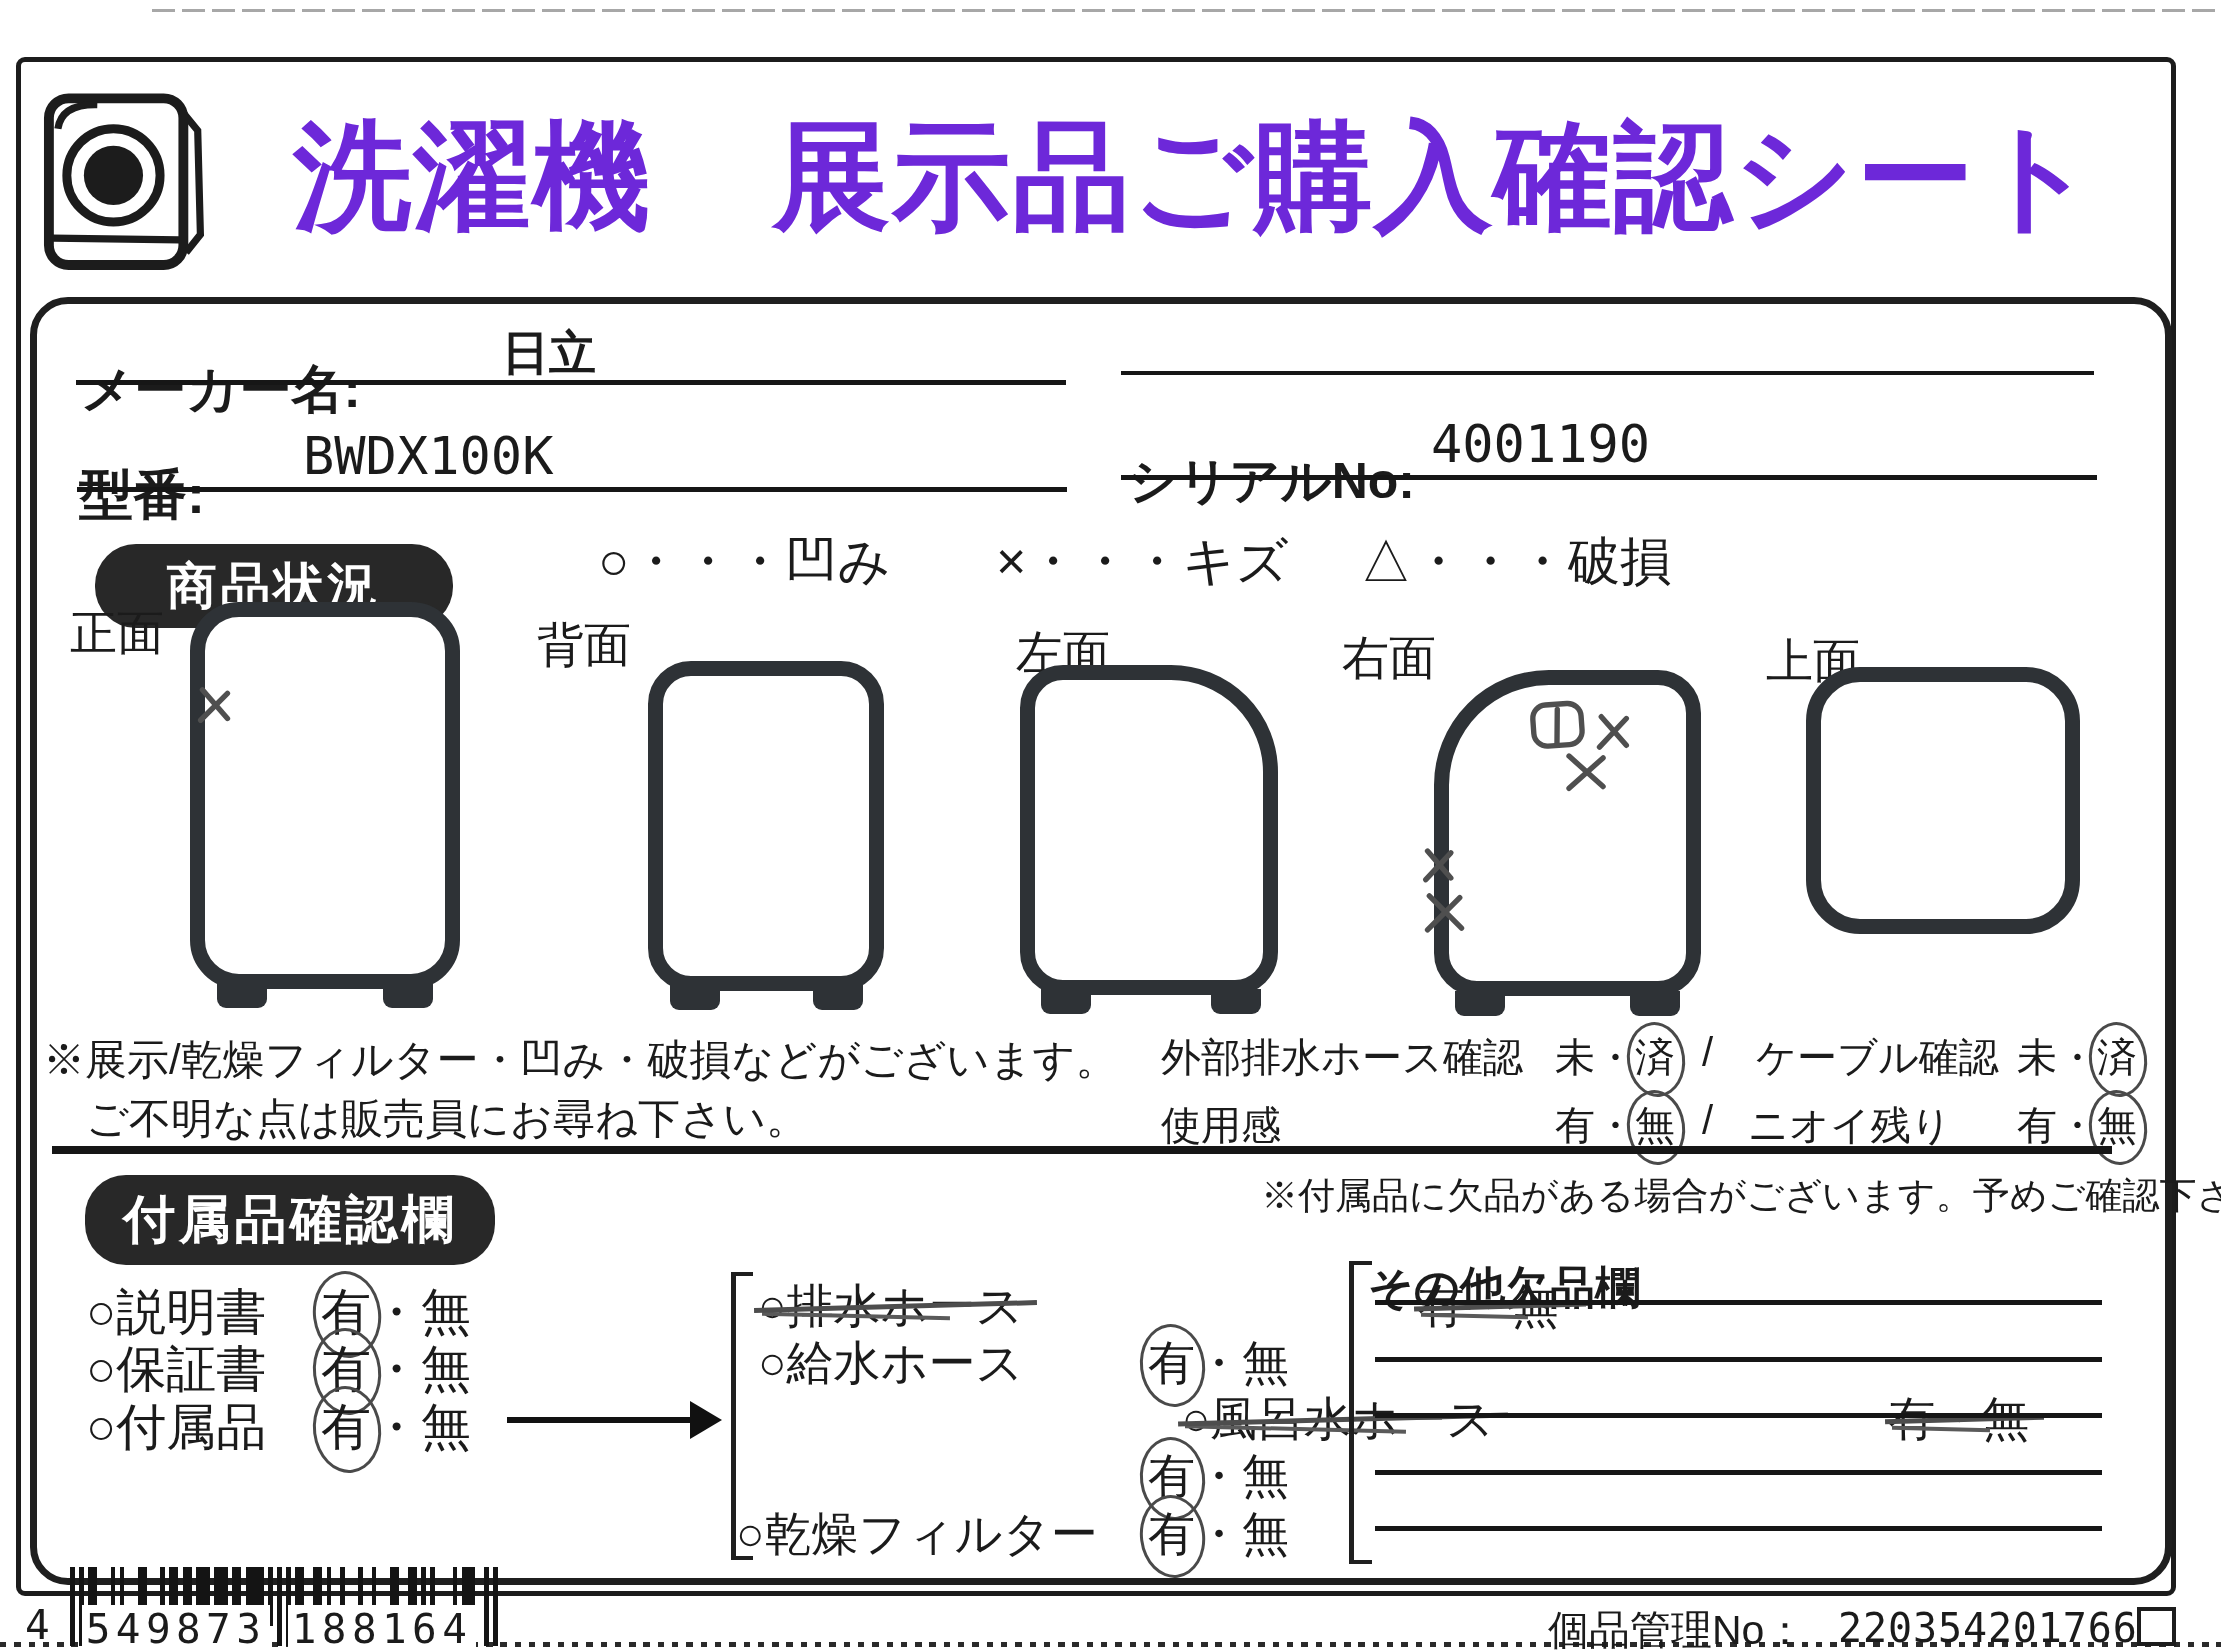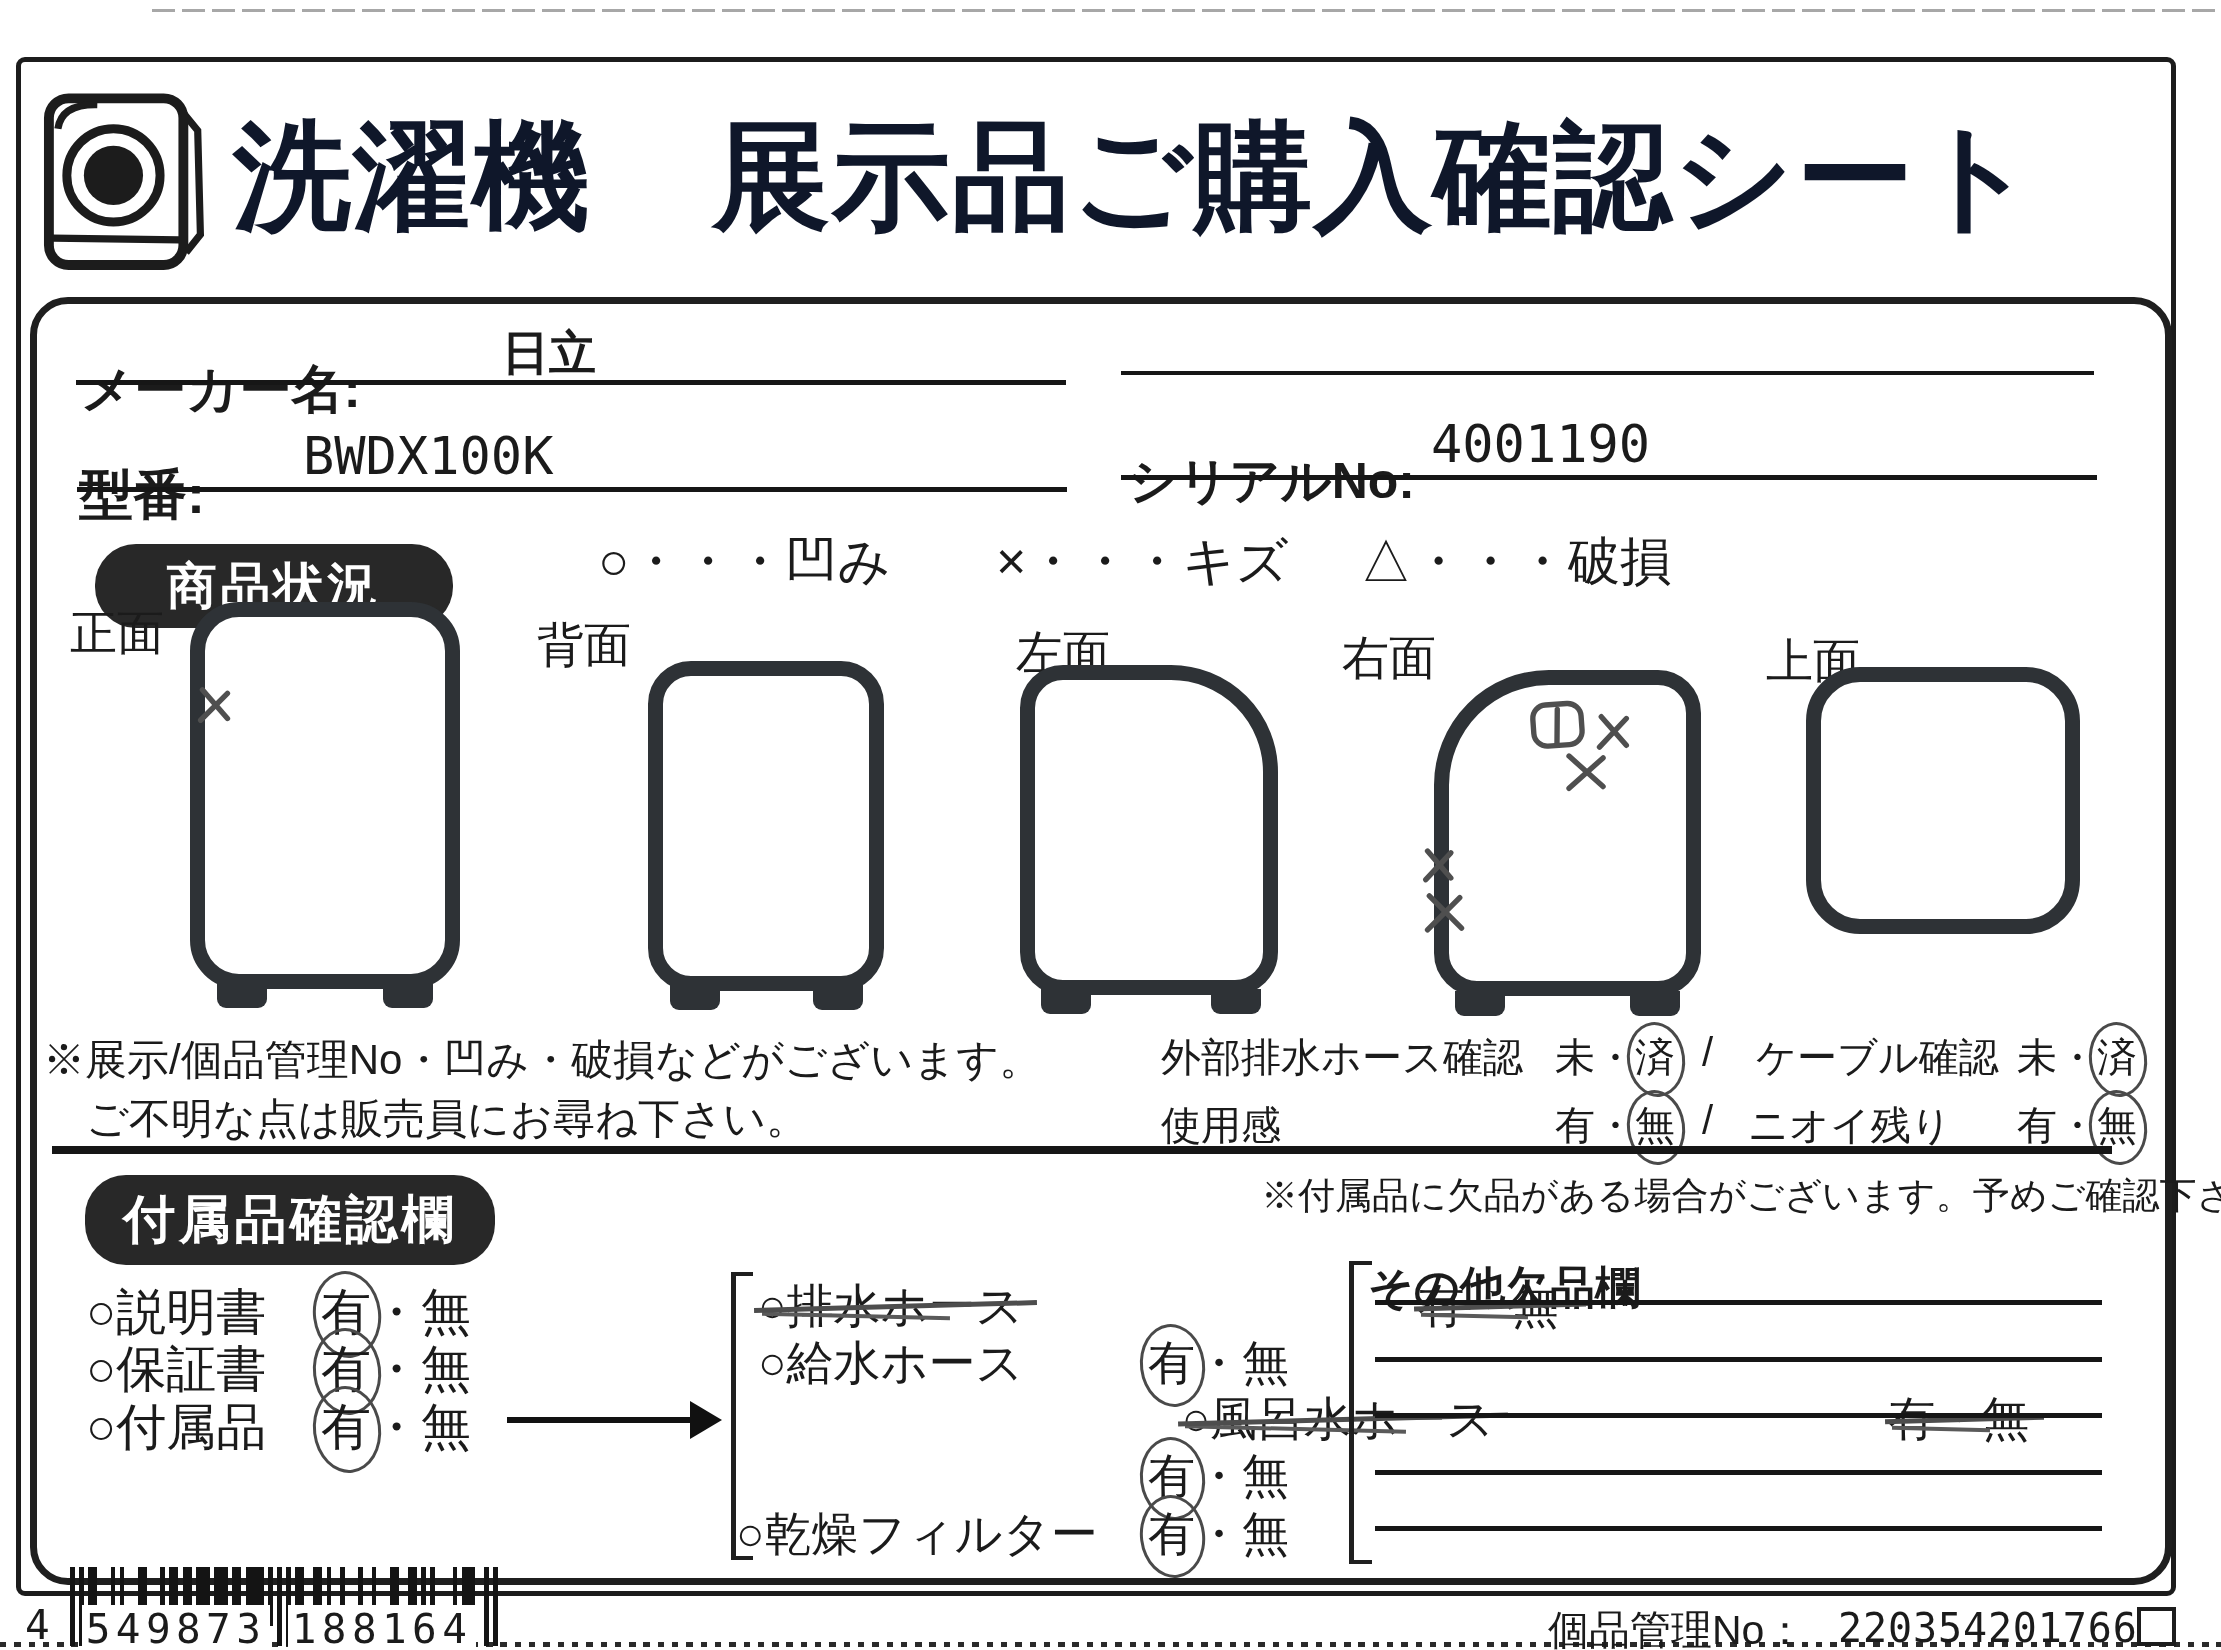--- a/index.html
+++ b/index.html
@@ -59,21 +59,21 @@
   <div class="abs" style="left:38px;top:75px;">
     <svg width="176" height="199" viewBox="0 0 196 222">
       <rect x="12" y="26" width="150" height="186" rx="22" fill="none" stroke="#1c1c1c" stroke-width="11"></rect>
       <path d="M22 60 Q26 32 66 33" fill="none" stroke="#1c1c1c" stroke-width="8"></path>
       <path d="M160 40 L178 62 L181 178 L165 198" fill="none" stroke="#1c1c1c" stroke-width="8"></path>
       <circle cx="84" cy="112" r="52" fill="none" stroke="#1c1c1c" stroke-width="10"></circle>
       <circle cx="84" cy="112" r="33" fill="#1c1c1c"></circle>
       <path d="M16 182 L158 184" stroke="#1c1c1c" stroke-width="8"></path>
     </svg>
   </div>
-  <div class="abs xb" style="left:233px;top:88px;width:1926px;font-size:118px;line-height:177px;letter-spacing:1.8px;color:#0f172a;">洗濯機　展示品ご購入確認シート</div>
+  <div class="abs xb" style="left:233px;top:88px;width:1926px;text-align:center;font-size:118px;line-height:177px;letter-spacing:1.8px;color:#6d28d9;">洗濯機　展示品ご購入確認シート</div>
 
   <div class="main-panel"></div>
 
   
   <span class="abs b" style="left:81px;top:315px;font-size:52px;">メーカー名:</span>
   <span class="abs" style="left:502px;top:322px;font-size:47px;font-weight:600;">日立</span>
   <div class="line" style="left:76px;top:380px;width:990px;height:4.5px;"></div>
   <div class="line" style="left:1121px;top:371px;width:973px;height:3.6px;"></div>
 
   <span class="abs b" style="left:79px;top:419px;font-size:54px;">型番:</span>
@@ -147,21 +147,21 @@
           <path d="M1620 952 L1592 982"></path>
       </g>
       <g>
         <path d="M1596 1000 L1632 1036"></path>
           <path d="M1630 1002 L1594 1038"></path>
       </g>
     </g>
   </svg>
 
   
-  <span class="abs" style="left:43px;top:1032px;font-size:42px;">※展示/個品管理No・凹み・破損などがございます。</span>
+  <span class="abs" style="left:43px;top:1032px;font-size:42px;">※展示/乾燥フィルター・凹み・破損などがございます。</span>
   <span class="abs" style="left:86px;top:1091px;font-size:42px;">ご不明な点は販売員にお尋ね下さい。</span>
 
   
   <span class="abs" style="left:1161px;top:1030px;font-size:40px;">外部排水ホース確認</span>
   <span class="abs" style="left:1555px;top:1030px;font-size:40px;">
     <span>未</span><span>・</span><span class="circled">済</span>
   </span>
   <span class="abs" style="left:1702px;top:1030px;font-size:40px;">/</span>
   <span class="abs" style="left:1756px;top:1030px;font-size:40px;">ケーブル確認</span>
   <span class="abs" style="left:2017px;top:1030px;font-size:40px;">

